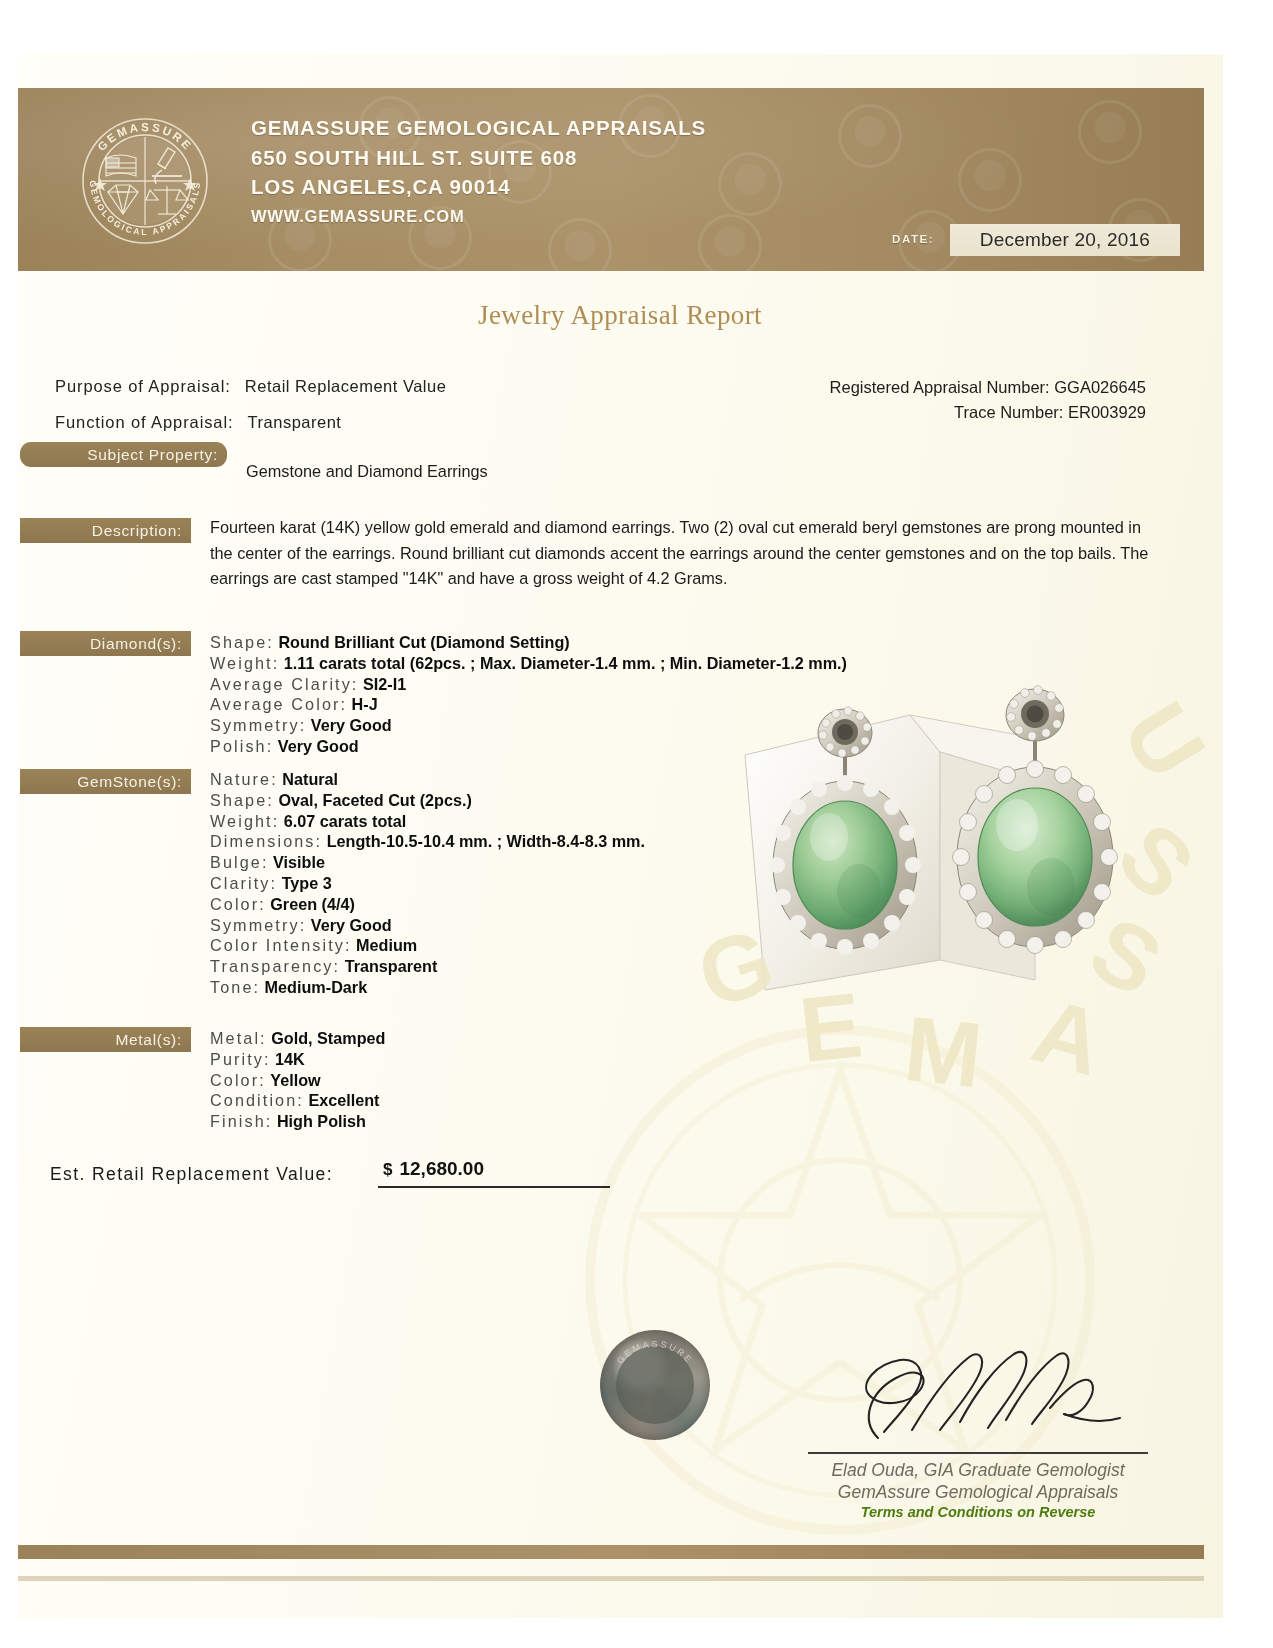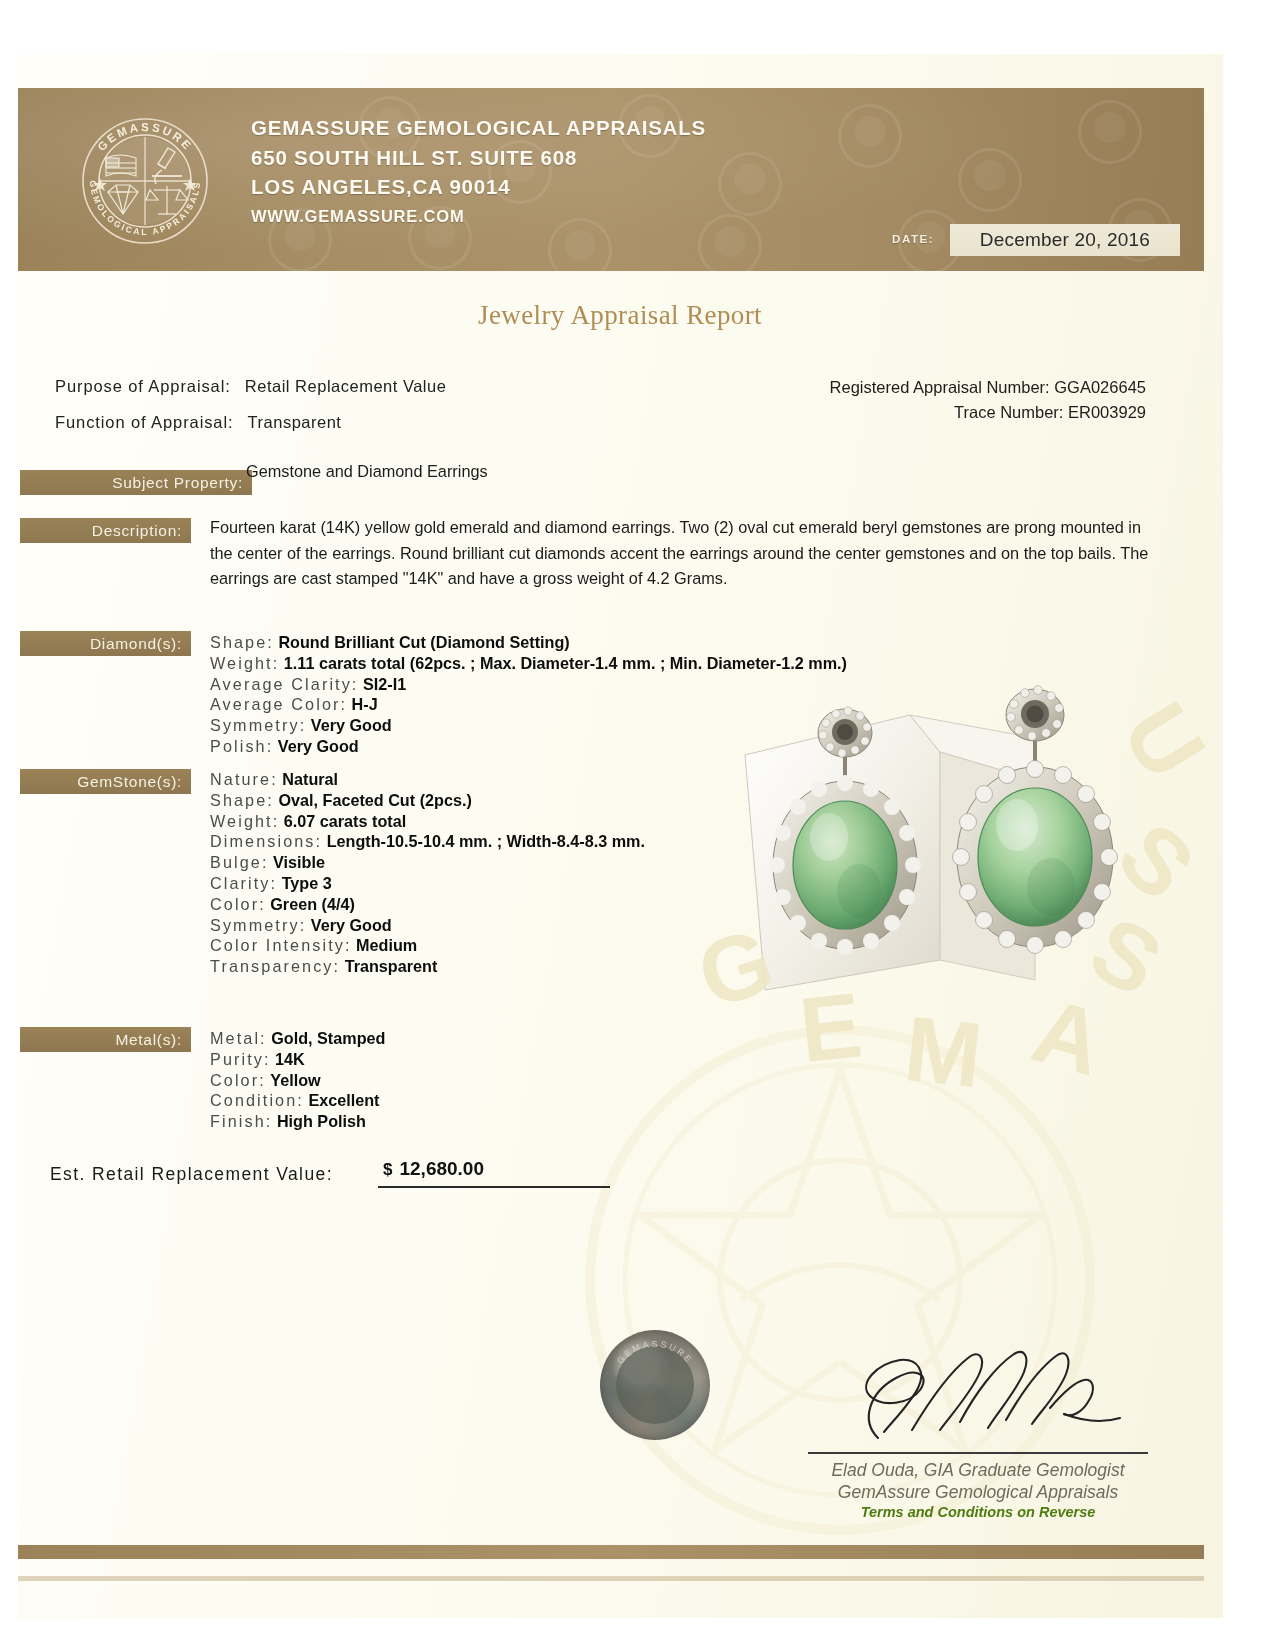--- a/index.html
+++ b/index.html
@@ -598,21 +598,21 @@
   </div>
 
   <div class="wm-letters" style="left:700px; top:915px; transform:rotate(-18deg);">G</div>
   <div class="wm-letters" style="left:800px; top:975px; transform:rotate(-6deg);">E</div>
   <div class="wm-letters" style="left:905px; top:1000px; transform:rotate(6deg);">M</div>
   <div class="wm-letters" style="left:1035px; top:985px; transform:rotate(16deg);">A</div>
   <div class="wm-letters" style="left:1095px; top:905px; transform:rotate(30deg);">S</div>
   <div class="wm-letters" style="left:1125px; top:810px; transform:rotate(44deg);">S</div>
   <div class="wm-letters" style="left:1130px; top:690px; transform:rotate(58deg);">U</div>
 
-  <div class="tag" style="left:20px; top:470px; width:232px;">Subject Property:</div>
+  <div class="tag" style="left:20px; top:442px; width:207px;border-radius:11px;">Subject Property:</div>
   <div class="body-text" style="left:246px; top:459px;">Gemstone and Diamond Earrings</div>
 
   <div class="tag" style="left:20px; top:518px; width:171px;">Description:</div>
   <div class="body-text" style="left:210px; top:515px; width:940px;">Fourteen karat (14K) yellow gold emerald and diamond earrings. Two (2) oval cut emerald beryl gemstones are prong mounted in the center of the earrings. Round brilliant cut diamonds accent the earrings around the center gemstones and on the top bails. The earrings are cast stamped "14K" and have a gross weight of 4.2 Grams.</div>
 
   <div class="tag" style="left:20px; top:631px; width:171px;">Diamond(s):</div>
   <div style="position:absolute; left:210px; top:632px;">
     <div class="spec-line"><span class="spec-label">Shape:</span> <span class="spec-val">Round Brilliant Cut (Diamond Setting)</span></div>
     <div class="spec-line"><span class="spec-label">Weight:</span> <span class="spec-val">1.11 carats total (62pcs. ; Max. Diameter-1.4 mm. ; Min. Diameter-1.2 mm.)</span></div>
     <div class="spec-line"><span class="spec-label">Average Clarity:</span> <span class="spec-val">SI2-I1</span></div>
@@ -626,20 +626,21 @@
     <div class="spec-line"><span class="spec-label">Nature:</span> <span class="spec-val">Natural</span></div>
     <div class="spec-line"><span class="spec-label">Shape:</span> <span class="spec-val">Oval, Faceted Cut (2pcs.)</span></div>
     <div class="spec-line"><span class="spec-label">Weight:</span> <span class="spec-val">6.07 carats total</span></div>
     <div class="spec-line"><span class="spec-label">Dimensions:</span> <span class="spec-val">Length-10.5-10.4 mm. ; Width-8.4-8.3 mm.</span></div>
     <div class="spec-line"><span class="spec-label">Bulge:</span> <span class="spec-val">Visible</span></div>
     <div class="spec-line"><span class="spec-label">Clarity:</span> <span class="spec-val">Type 3</span></div>
     <div class="spec-line"><span class="spec-label">Color:</span> <span class="spec-val">Green (4/4)</span></div>
     <div class="spec-line"><span class="spec-label">Symmetry:</span> <span class="spec-val">Very Good</span></div>
     <div class="spec-line"><span class="spec-label">Color Intensity:</span> <span class="spec-val">Medium</span></div>
     <div class="spec-line"><span class="spec-label">Transparency:</span> <span class="spec-val">Transparent</span></div>
+    <div class="spec-line"><span class="spec-label">Tone:</span> <span class="spec-val">Medium-Dark</span></div>
   </div>
 
   <div class="tag" style="left:20px; top:1027px; width:171px;">Metal(s):</div>
   <div style="position:absolute; left:210px; top:1028px;">
     <div class="spec-line"><span class="spec-label">Metal:</span> <span class="spec-val">Gold, Stamped</span></div>
     <div class="spec-line"><span class="spec-label">Purity:</span> <span class="spec-val">14K</span></div>
     <div class="spec-line"><span class="spec-label">Color:</span> <span class="spec-val">Yellow</span></div>
     <div class="spec-line"><span class="spec-label">Condition:</span> <span class="spec-val">Excellent</span></div>
     <div class="spec-line"><span class="spec-label">Finish:</span> <span class="spec-val">High Polish</span></div>
   </div>

